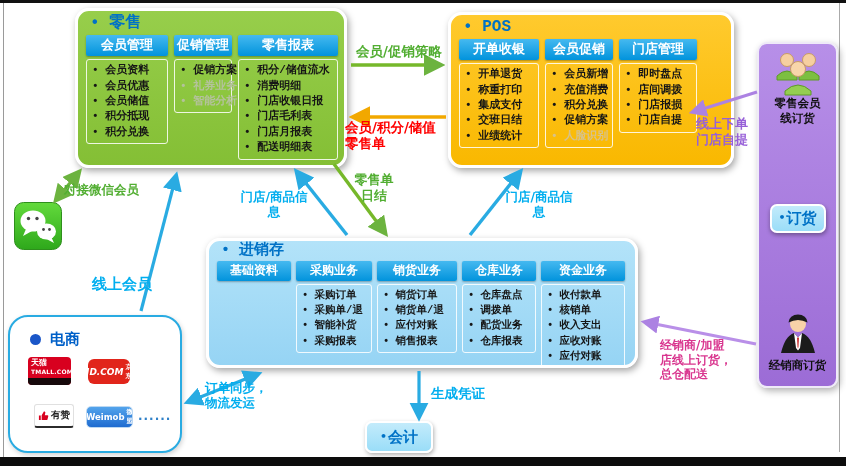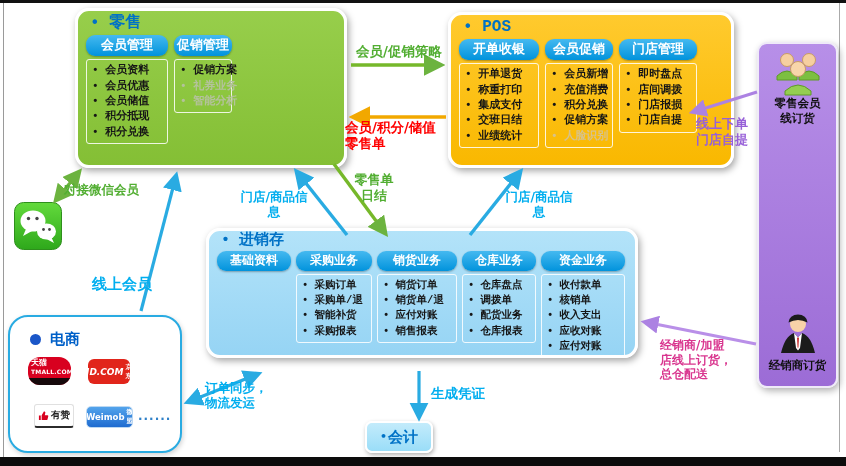--- a/index.html
+++ b/index.html
@@ -11,31 +11,31 @@
   
   .edge-top{position:absolute;left:0;top:0;width:846px;height:3px;background:#111;}
   .edge-bottom{position:absolute;left:0;top:457px;width:846px;height:9px;background:#0c0c0c;}
   .edge-left{position:absolute;left:3px;top:3px;width:1px;height:454px;background:#9a9a9a;}
   .edge-right{position:absolute;left:839px;top:3px;width:1px;height:449px;background:#aaaaaa;}
 
   
   .panel{position:absolute;border:3px solid #fff;border-radius:14px;box-shadow:2px 3px 7px rgba(0,0,0,.35);font-family:Liberation Mono, monospace;}
   .retail{left:75px;top:8px;width:272px;height:160px;background:linear-gradient(#97CE4B,#84BF35);}
   .pos{left:448px;top:12px;width:286px;height:156px;background:linear-gradient(#FFCA2E,#F9B800);}
-  .jxc{left:206px;top:228px;width:432px;height:130px;background:linear-gradient(#B3E3F9,#96D4F4);}
+  .jxc{left:206px;top:238px;width:432px;height:130px;background:linear-gradient(#B3E3F9,#96D4F4);}
 
   .panel-title{display:flex;align-items:center;color:#0072C6;font-weight:bold;font-size:16px;padding:3px 0 0 12px;line-height:1.2;}
   .panel-title .tb::before{content:"\2022\00a0";}
   .jxc .panel-title{font-size:15px;padding-top:1px;}
 
   .cols{display:flex;gap:6px;padding:2px 8px 6px 8px;align-items:flex-start;}
   .jxc .cols{gap:5px;padding:1px 8px 5px 8px;}
   .col{display:flex;flex-direction:column;gap:3px;flex:none;}
   .hdr{background:linear-gradient(#45B9F0,#0193DC);color:#fff;font-weight:bold;font-size:13px;
-       text-align:center;border-radius:9px;padding:1px 0 2px 0;box-shadow:0 1px 2px rgba(0,0,0,.3);white-space:nowrap;}
+       text-align:center;border-radius:2px;padding:1px 0 2px 0;box-shadow:0 1px 2px rgba(0,0,0,.3);white-space:nowrap;}
   .jxc .hdr{font-size:12px;}
   .list{border:1px solid rgba(255,255,255,.85);border-radius:3px;padding:3px 2px 3px 5px;}
   .li{font-size:11px;font-weight:bold;color:#161616;line-height:1.4;white-space:nowrap;}
   .jxc .li{font-size:10.5px;line-height:1.45;}
   .li::before{content:"\2022\00a0";}
   .retail .li.muted{color:#b4c29c;}
   .pos .li.muted{color:#d6c28e;}
 
   
   .ordering{position:absolute;left:757px;top:42px;width:81px;height:346px;
@@ -52,21 +52,21 @@
     box-shadow:1px 2px 4px rgba(0,0,0,.35);color:#0072C6;font-weight:bold;font-size:15px;
     padding:3px 7px;white-space:nowrap;}
   .order-btn::before{content:"\2022";font-size:11px;vertical-align:2px;margin-right:1px;}
 
   
   .ecom{position:absolute;left:8px;top:315px;width:174px;height:138px;background:#fff;
     border:2px solid #29ABE2;border-radius:20px;box-shadow:1px 2px 5px rgba(0,0,0,.18);}
   .ecom-title{position:absolute;left:20px;top:13px;display:flex;align-items:center;gap:9px;
     color:#0060C8;font-weight:bold;font-size:15px;}
   .big-dot{width:11px;height:11px;border-radius:50%;background:#1A56C8;}
-  .logo{position:absolute;border-radius:12px;overflow:hidden;}
+  .logo{position:absolute;border-radius:4px;overflow:hidden;}
   .logo-tmall{left:18px;top:40px;width:43px;height:28px;background:#D8001F;color:#fff;padding:2px 3px;}
   .logo-tmall .l1{font-size:8px;font-weight:bold;line-height:1.1;}
   .logo-tmall .l2{font-size:6px;font-weight:bold;letter-spacing:.2px;}
   .logo-tmall .cat{position:absolute;left:0;bottom:0;width:100%;height:7px;background:#16090b;}
   .logo-jd{left:78px;top:42px;width:42px;height:25px;background:#E1251B;color:#fff;border-radius:6px;
     display:flex;align-items:center;justify-content:center;gap:2px;}
   .logo-jd .l1{font-size:9px;font-weight:bold;font-style:italic;}
   .logo-jd .l2{font-size:6.5px;font-weight:bold;}
   .logo-youzan{left:24px;top:87px;width:40px;height:24px;background:#fff;border:1px solid #e0e0e0;
     border-bottom:2px solid #2b2b2b;display:flex;align-items:center;justify-content:center;gap:2px;border-radius:3px;}
@@ -134,20 +134,31 @@
           </div>
       </div>
       <div class="col" style="width:58px">
         <div class="hdr">促销管理</div>
         <div class="list">
             <div class="li">促销方案</div>
             <div class="li muted">礼券业务</div>
             <div class="li muted">智能分析</div>
           </div>
       </div>
+      <div class="col" style="width:100px">
+        <div class="hdr">零售报表</div>
+        <div class="list">
+            <div class="li">积分/储值流水</div>
+            <div class="li">消费明细</div>
+            <div class="li">门店收银日报</div>
+            <div class="li">门店毛利表</div>
+            <div class="li">门店月报表</div>
+            <div class="li">配送明细表</div>
+          </div>
+      </div>
     </div>
   </section>
 
   <section class="panel pos">
     <div class="panel-title">
         <span class="tb">POS</span>
       </div>
     <div class="cols">
       <div class="col" style="width:80px">
         <div class="hdr">开单收银</div>
@@ -235,20 +246,21 @@
         <circle cx="15" cy="10" r="6.5" fill="#F6CFA0" stroke="#C89B66"></circle>
         <path d="M5 26 q10 -10 20 0 l0 4 l-20 0 z" fill="#7CBF41" stroke="#5E9A28"></path>
         <circle cx="37" cy="10" r="6.5" fill="#F6CFA0" stroke="#C89B66"></circle>
         <path d="M27 26 q10 -10 20 0 l0 4 l-20 0 z" fill="#7CBF41" stroke="#5E9A28"></path>
         <circle cx="26" cy="19" r="7.5" fill="#F8D5AA" stroke="#C89B66"></circle>
         <path d="M13 41 q13 -12 26 0 l0 4 l-26 0 z" fill="#95CE52" stroke="#5E9A28"></path>
       </svg>
     </span>
     <div class="ord-label member-label">零售会员
 线订货</div>
+    <div class="order-btn"><span>订货</span></div>
     <span class="icon man-icon">
       <svg width="46" height="46" viewBox="0 0 46 46">
         <circle cx="23" cy="14" r="8" fill="#F8D2A8"></circle>
         <path d="M23 4.5 a9.5 8 0 0 1 9.5 8 q-9.5 -5 -19 0 a9.5 8 0 0 1 9.5 -8 z" fill="#1b1b1b"></path>
         <path d="M6 43 q4 -17 13 -20 l4 4.5 l4 -4.5 q9 3 13 20 z" fill="#1b1b1b"></path>
         <path d="M19 23 l4 4.5 l4 -4.5 l-2 15 l-2 2.5 l-2 -2.5 z" fill="#ffffff"></path>
         <path d="M22.2 28 l0.8 -0.8 l0.8 0.8 l-0.4 9 l-0.4 1.4 l-0.4 -1.4 z" fill="#C00000"></path>
       </svg>
     </span>
     <div class="ord-label dealer-label">经销商订货</div>

